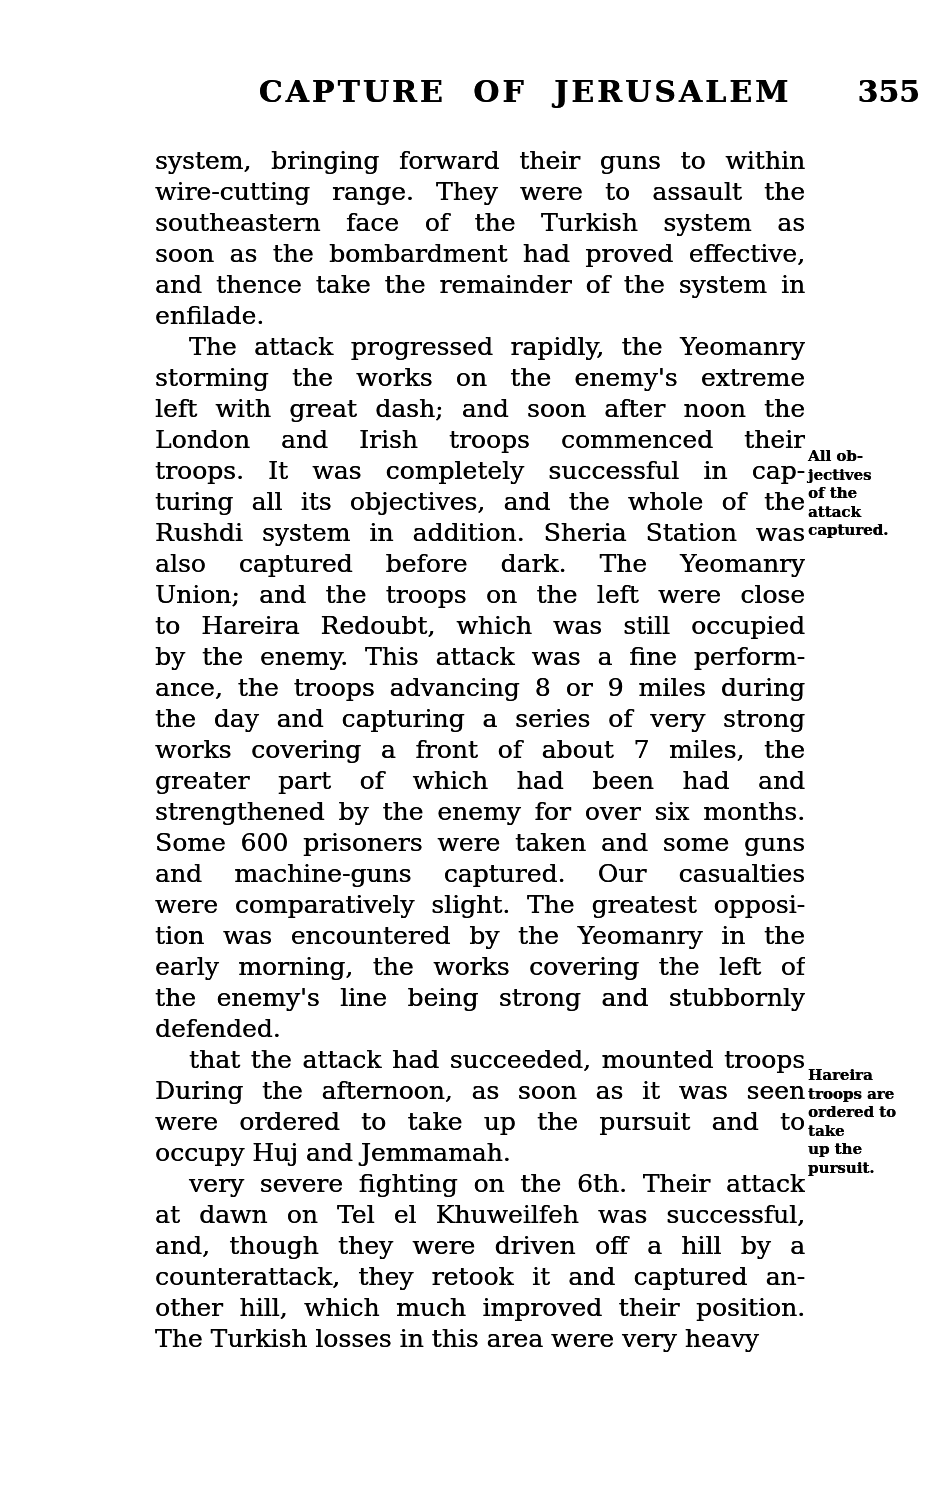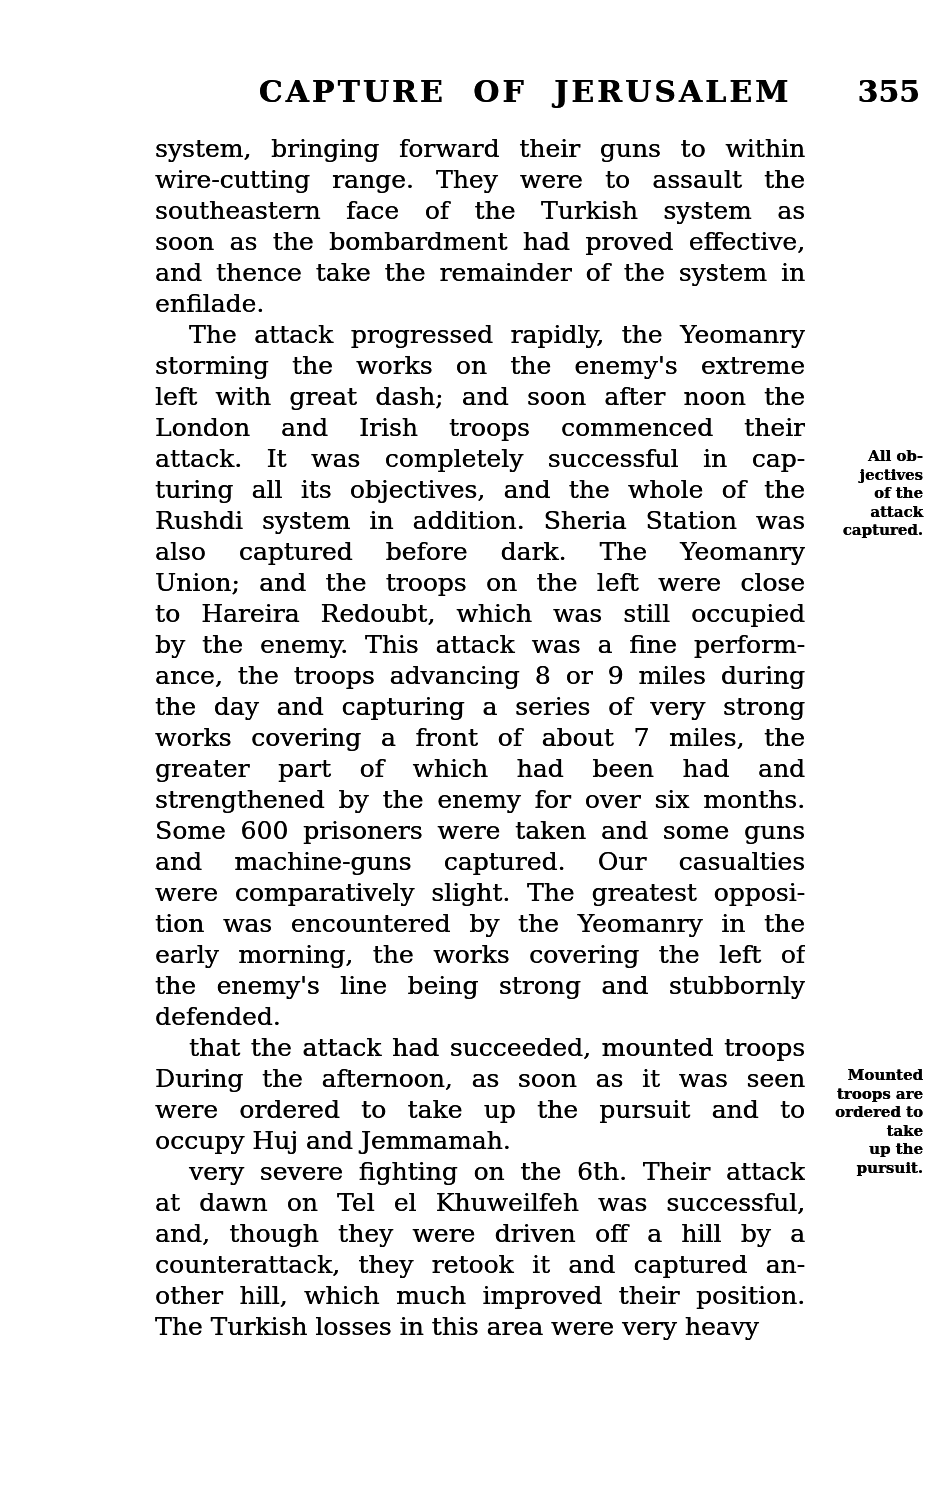--- a/index.html
+++ b/index.html
@@ -35,21 +35,21 @@
     top: 74px;
     left: 770px;
     width: 110px;
     text-align: right;
     font-size: 30px;
     font-weight: 700;
     text-shadow: 0.4px 0 0 #000;
   }
   .text-block {
     position: absolute;
-    top: 133px;
+    top: 145px;
     left: 115px;
     width: 650px;
     font-size: 25px;
     line-height: 31px;
     text-shadow: 0.35px 0 0 #000;
   }
   .para { margin: 0; }
   .para .line {
     text-align: justify;
     text-align-last: justify;
@@ -64,21 +64,20 @@
   }
   .margin-note {
     position: absolute;
     left: 768px;
     width: 115px;
     font-size: 15px;
     line-height: 18.5px;
     font-weight: 700;
     white-space: pre-line;
     text-shadow: 0.3px 0 0 #000;
-    text-align: right;
   }
   .note-1 { top: 447px; }
   .note-2 { top: 1066px; }
 </style>
 </head>
 <body>
 
 <div class="page">
 
   <div class="running-header">CAPTURE OF JERUSALEM</div>
@@ -92,21 +91,21 @@
         <div class="line">southeastern face of the Turkish system as</div>
         <div class="line">soon as the bombardment had proved effective,</div>
         <div class="line">and thence take the remainder of the system in</div>
         <div class="line last">enfilade.</div>
       </div>
     <div class="para indent">
         <div class="line">The attack progressed rapidly, the Yeomanry</div>
         <div class="line">storming the works on the enemy's extreme</div>
         <div class="line">left with great dash; and soon after noon the</div>
         <div class="line">London and Irish troops commenced their</div>
-        <div class="line">attack. It was completely successful in cap-</div>
+        <div class="line">troops. It was completely successful in cap-</div>
         <div class="line">turing all its objectives, and the whole of the</div>
         <div class="line">Rushdi system in addition. Sheria Station was</div>
         <div class="line">also captured before dark. The Yeomanry</div>
         <div class="line">Union; and the troops on the left were close</div>
         <div class="line">to Hareira Redoubt, which was still occupied</div>
         <div class="line">by the enemy. This attack was a fine perform-</div>
         <div class="line">ance, the troops advancing 8 or 9 miles during</div>
         <div class="line">the day and capturing a series of very strong</div>
         <div class="line">works covering a front of about 7 miles, the</div>
         <div class="line">greater part of which had been had and</div>
@@ -134,20 +133,20 @@
         <div class="line last">The Turkish losses in this area were very heavy</div>
       </div>
   </div>
 
   <div class="margin-note note-1">All ob-
 jectives
 of the
 attack
 captured.</div>
 
-  <div class="margin-note note-2">Mounted
+  <div class="margin-note note-2">Hareira
 troops are
 ordered to
 take
 up the
 pursuit.</div>
 
 </div>
 
 </body></html>

